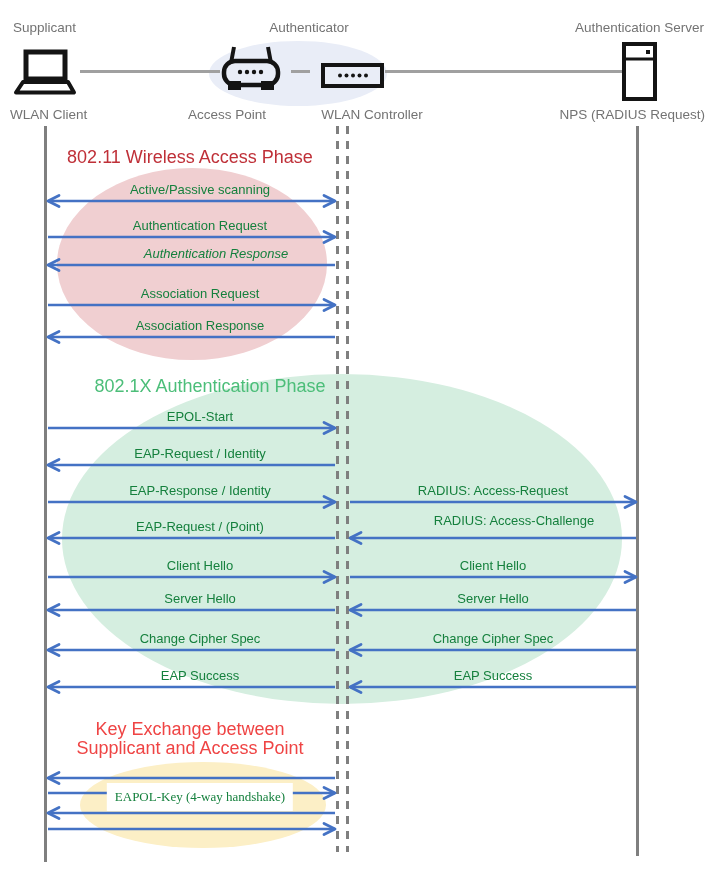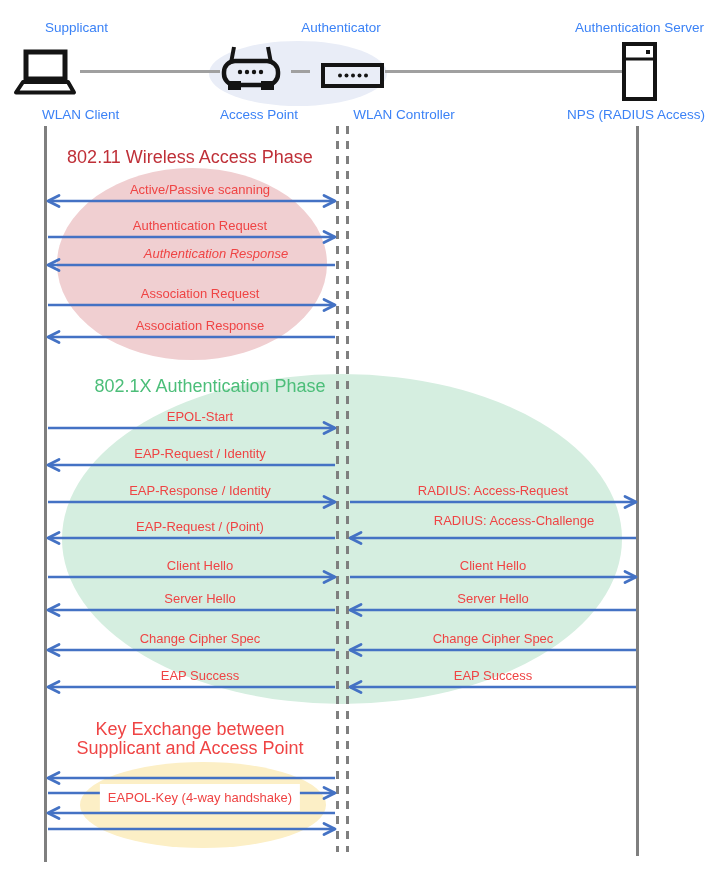--- a/index.html
+++ b/index.html
@@ -17,41 +17,41 @@
   .lifeline{position:absolute;width:3px;background:#7f7f7f;z-index:2;}
   .ll-client{left:44px;top:126px;height:736px;}
   .ll-nps{left:636px;top:126px;height:730px;}
   .dashline{position:absolute;width:3px;top:126px;height:726px;z-index:2;
     background:repeating-linear-gradient(to bottom,#7f7f7f 0,#7f7f7f 8px,transparent 8px,transparent 15px);}
   .dl-1{left:336px;} .dl-2{left:346px;}
   
   .conn{position:absolute;top:70px;height:3px;background:#a0a0a0;z-index:1;}
   .c1{left:80px;width:140px;} .c2{left:291px;width:19px;} .c3{left:385px;width:237px;}
   
-  .role,.actor{position:absolute;font-size:13.5px;color:#3b82f6;z-index:3;white-space:nowrap;margin-left:32px;}
+  .role,.actor{position:absolute;font-size:13.5px;color:#737373;z-index:3;white-space:nowrap;}
   .role{top:20px;} .actor{top:107px;}
   .r-sup{left:13px;} .r-auth{left:249px;width:120px;text-align:center;} .r-srv{right:9px;}
   .a-client{left:10px;} .a-ap{left:188px;width:120px;text-align:left;}
   .a-ctrl{left:311px;width:122px;text-align:center;} .a-nps{right:8px;}
   
   .icon{position:absolute;z-index:3;line-height:0;}
   .i-laptop{left:12px;top:49px;} .i-ap{left:219px;top:45px;}
   .i-ctrl{left:321px;top:63px;} .i-server{left:622px;top:42px;}
   
   .phase-title{position:absolute;text-align:center;font-size:18px;z-index:4;white-space:pre-line;}
   .pt-1{left:40px;width:300px;top:147px;color:#bf3038;}
   .pt-2{left:60px;width:300px;top:376px;color:#4cbe79;}
   .pt-3{left:60px;width:260px;top:720px;color:#ef4444;line-height:19px;}
   
   .arrows{position:absolute;left:0;top:0;z-index:5;pointer-events:none;}
   .msg-line{stroke:#4472c4;stroke-width:2.4;}
   .msg-head{stroke:#4472c4;stroke-width:2.8;fill:none;stroke-linecap:round;stroke-linejoin:round;}
   .msg-label{position:absolute;transform:translateX(-50%);white-space:nowrap;
-    font-size:13px;color:#ef4444;z-index:6;}
-  .msg-label.boxed{background:#fff;padding:6px 8px;}
+    font-size:13px;color:#15803d;z-index:6;}
+  .msg-label.boxed{background:#fff;padding:6px 8px;font-family:Liberation Serif, serif;}
 </style>
 </head>
 <body>
 
 <div class="stage">
 
   <div class="ellipse e-blue"></div>
   <div class="ellipse e-pink"></div>
   <div class="ellipse e-green"></div>
   <div class="ellipse e-yellow"></div>
@@ -97,21 +97,21 @@
     <svg width="36" height="59" viewBox="0 0 36 59">
       <rect x="2" y="2" width="31" height="55" fill="none" stroke="#141414" stroke-width="4"></rect>
       <line x1="2" y1="17" x2="33" y2="17" stroke="#141414" stroke-width="3"></line>
       <rect x="24" y="8" width="4" height="4" fill="#141414"></rect>
     </svg>
   </div>
 
   <div class="actor a-client">WLAN Client</div>
   <div class="actor a-ap">Access Point</div>
   <div class="actor a-ctrl">WLAN Controller</div>
-  <div class="actor a-nps">NPS (RADIUS Access)</div>
+  <div class="actor a-nps">NPS (RADIUS Request)</div>
 
   <div class="lifeline ll-client"></div>
   <div class="dashline dl-1"></div>
   <div class="dashline dl-2"></div>
   <div class="lifeline ll-nps"></div>
 
   <div class="phase-title pt-1">802.11 Wireless Access Phase</div>
   <div class="phase-title pt-2">802.1X Authentication Phase</div>
   <div class="phase-title pt-3">Key Exchange between
 Supplicant and Access Point</div>

